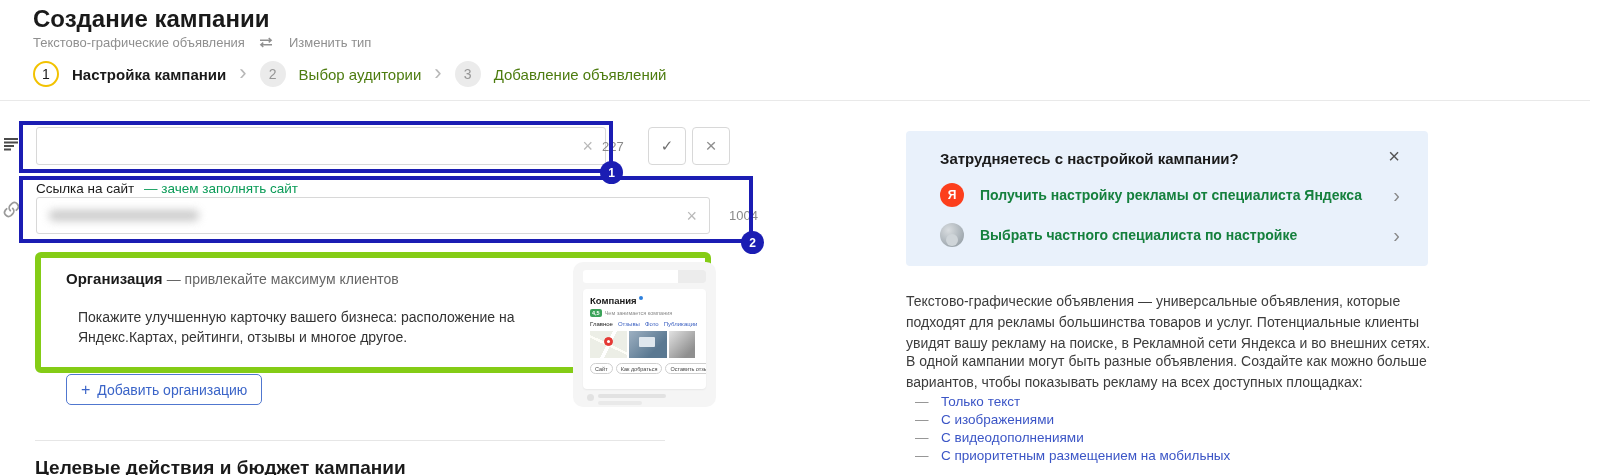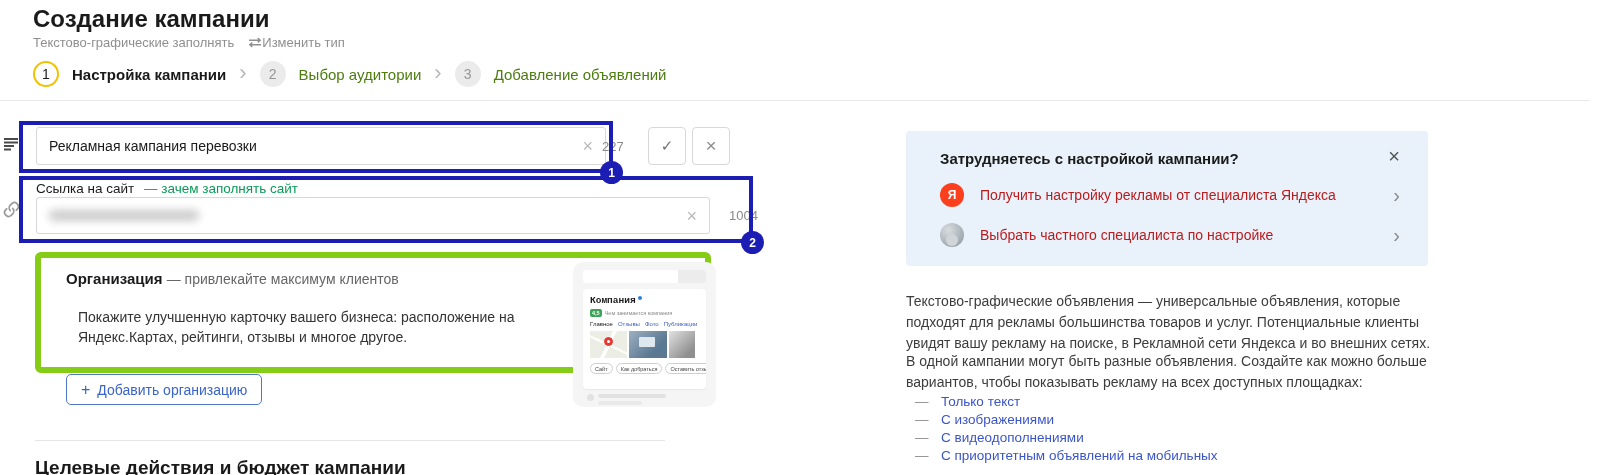--- a/index.html
+++ b/index.html
@@ -3,21 +3,21 @@
 <meta charset="utf-8">
 <style>
   html,body{margin:0;padding:0;background:#fff;}
   .screen{position:relative;width:1600px;height:475px;background:#fff;overflow:hidden;
           font-family:"Liberation Sans",sans-serif;color:#1a1a1a;}
 
   
   .h1{position:absolute;left:33px;top:5px;font-size:24px;font-weight:bold;text-align:center;}
   .subtitle{position:absolute;left:33px;top:35px;display:flex;align-items:center;gap:14px;
             font-size:13px;color:#8f8f8f;}
-  .change-type{display:flex;align-items:center;gap:0;color:#8f8f8f;cursor:pointer;}
+  .change-type{display:flex;align-items:center;gap:16px;color:#8f8f8f;cursor:pointer;}
 
   
   .steps{position:absolute;left:33px;top:61px;display:flex;align-items:center;gap:13px;font-size:15px;}
   .step{display:flex;align-items:center;gap:13px;}
   .step-circle{width:26px;height:26px;border-radius:50%;display:flex;align-items:center;
                justify-content:center;font-size:14px;box-sizing:border-box;}
   .step-active .step-circle{border:2px solid #f2c200;background:#fff;color:#1a1a1a;}
   .step-active .step-label{font-weight:bold;color:#1a1a1a;}
   .step-inactive .step-circle{background:#ebebeb;color:#969696;}
   .step-inactive .step-label{color:#4d7c0f;}
@@ -72,21 +72,21 @@
                border:1px solid #5077cf;border-radius:5px;background:#fff;color:#3a64c8;font-size:14px;
                display:inline-flex;align-items:center;gap:7px;cursor:pointer;font-family:inherit;}
   .plus-glyph{font-size:16px;line-height:1;}
 
   
   .org-preview{position:absolute;left:532px;top:4px;width:143px;height:145px;background:#f5f5f5;border-radius:10px;}
   .pv-search{position:absolute;left:10px;top:8px;width:123px;height:13px;background:#fff;border-radius:3px;}
   .pv-search-btn{position:absolute;right:0;top:0;width:28px;height:13px;background:#ececec;border-radius:0 3px 3px 0;}
   .pv-card{position:absolute;left:10px;top:27px;width:123px;height:100px;background:#fff;border-radius:4px;
            box-sizing:border-box;padding:6px 7px;box-shadow:0 1px 2px rgba(0,0,0,.06);overflow:hidden;}
-  .pv-company{font-size:9.5px;font-weight:bold;display:flex;gap:2px;font-family:Liberation Mono, monospace;}
+  .pv-company{font-size:9.5px;font-weight:bold;display:flex;gap:2px;}
   .pv-verified{width:4px;height:4px;border-radius:50%;background:#2c7fdc;margin-top:1px;}
   .pv-rating-row{display:flex;align-items:center;gap:3px;margin-top:3px;}
   .pv-rating{background:#3ba35a;color:#fff;font-size:5.5px;font-weight:bold;padding:1px 2px;border-radius:2px;}
   .pv-caption{font-size:5.5px;color:#8a8a8a;}
   .pv-tabs{display:flex;gap:5px;font-size:6px;margin-top:4px;}
   .pv-tab{color:#3a5fc0;}
   .pv-tab-first{color:#1a1a1a;}
   .pv-photos{display:flex;gap:2px;margin-top:4px;height:27px;}
   .pv-map{width:37px;position:relative;background:#eceee6;
           background-image:linear-gradient(115deg,transparent 46%,#fff 46%,#fff 54%,transparent 54%),
@@ -111,41 +111,41 @@
   .help-panel{position:absolute;left:906px;top:131px;width:522px;height:135px;background:#e9f1fb;border-radius:4px;}
   .hp-title{position:absolute;left:34px;top:19px;font-size:15px;font-weight:bold;}
   .hp-close{position:absolute;right:28px;top:15px;font-size:20px;color:#555;cursor:pointer;line-height:1;}
   .hp-row{position:absolute;left:34px;right:28px;display:flex;align-items:center;gap:16px;cursor:pointer;}
   .hp-row1{top:52px;}
   .hp-row2{top:92px;}
   .hp-icon{width:24px;height:24px;border-radius:50%;flex:0 0 auto;display:flex;align-items:center;justify-content:center;}
   .hp-yandex{background:#fc3f1d;color:#fff;font-size:12px;font-weight:bold;}
   .hp-avatar{background:radial-gradient(circle at 35% 30%,#d9dde0 0%,#aeb6bc 55%,#8b959c 100%);position:relative;overflow:hidden;}
   .hp-avatar::after{content:"";position:absolute;left:6px;top:11px;width:12px;height:12px;border-radius:50%;background:#cfd5d9;}
-  .hp-label{flex:1;font-size:14px;color:#b91c1c;}
+  .hp-label{flex:1;font-size:14px;color:#15803d;font-weight:bold;}
   .hp-chevron{color:#8a8a8a;font-size:20px;line-height:1;}
 
   .info-p{position:absolute;left:906px;width:545px;font-size:14px;color:#3c3c3c;line-height:1.5;margin:0;}
   .info-p1{top:291px;}
   .info-p2{top:351px;}
   .info-links{position:absolute;left:915px;top:394px;font-size:13.5px;}
   .info-link-row{display:flex;align-items:center;margin-bottom:3px;}
   .info-dash{color:#8a8a8a;width:26px;}
   .info-link{color:#3b55c6;cursor:pointer;}
 
   .icon-svg{display:block;}
 </style>
 </head>
 <body>
 
 <div class="screen">
 
   <div class="h1">Создание кампании</div>
   <div class="subtitle">
-    <span>Текстово-графические заполнять</span>
+    <span>Текстово-графические объявления</span>
     <span class="change-type">
       <svg class="icon-svg" width="14" height="11" viewBox="0 0 14 11" fill="none" stroke="#8f8f8f" stroke-width="1.4">
         <path d="M1 3.2h11M9.7 1l2.5 2.2L9.7 5.4"></path>
           <path d="M13 7.8H2M4.3 5.6 1.8 7.8l2.5 2.2"></path>
       </svg>
       <span>Изменить тип</span>
     </span>
   </div>
 
   <div class="steps">
@@ -166,21 +166,20 @@
   </div>
 
   <div class="divider-top"></div>
 
   <div class="row-icon list-icon">
     <svg class="icon-svg" width="16" height="14" viewBox="0 0 16 14" stroke="#4a4a4a" stroke-width="1.8">
       <path d="M1 2h14M1 5.5h14M1 9h10M1 12.5h7"></path>
     </svg>
   </div>
   <div class="field field-name">
-    <input readonly="" value="Рекламная кампания перевозки" style="">
     <span class="clear-x">×</span>
   </div>
   <div class="counter counter-name">227</div>
   <div class="btn-sq btn-check">
     <span>✓</span>
   </div>
   <div class="btn-sq btn-xcancel">
     <span>×</span>
   </div>
 
@@ -286,17 +285,17 @@
     <div class="info-link-row">
       <span class="info-dash">—</span>
       <span class="info-link">С изображениями</span>
     </div>
     <div class="info-link-row">
       <span class="info-dash">—</span>
       <span class="info-link">С видеодополнениями</span>
     </div>
     <div class="info-link-row">
       <span class="info-dash">—</span>
-      <span class="info-link">С приоритетным объявлений на мобильных</span>
+      <span class="info-link">С приоритетным размещением на мобильных</span>
     </div>
   </div>
 
 </div>
 
 </body></html>

